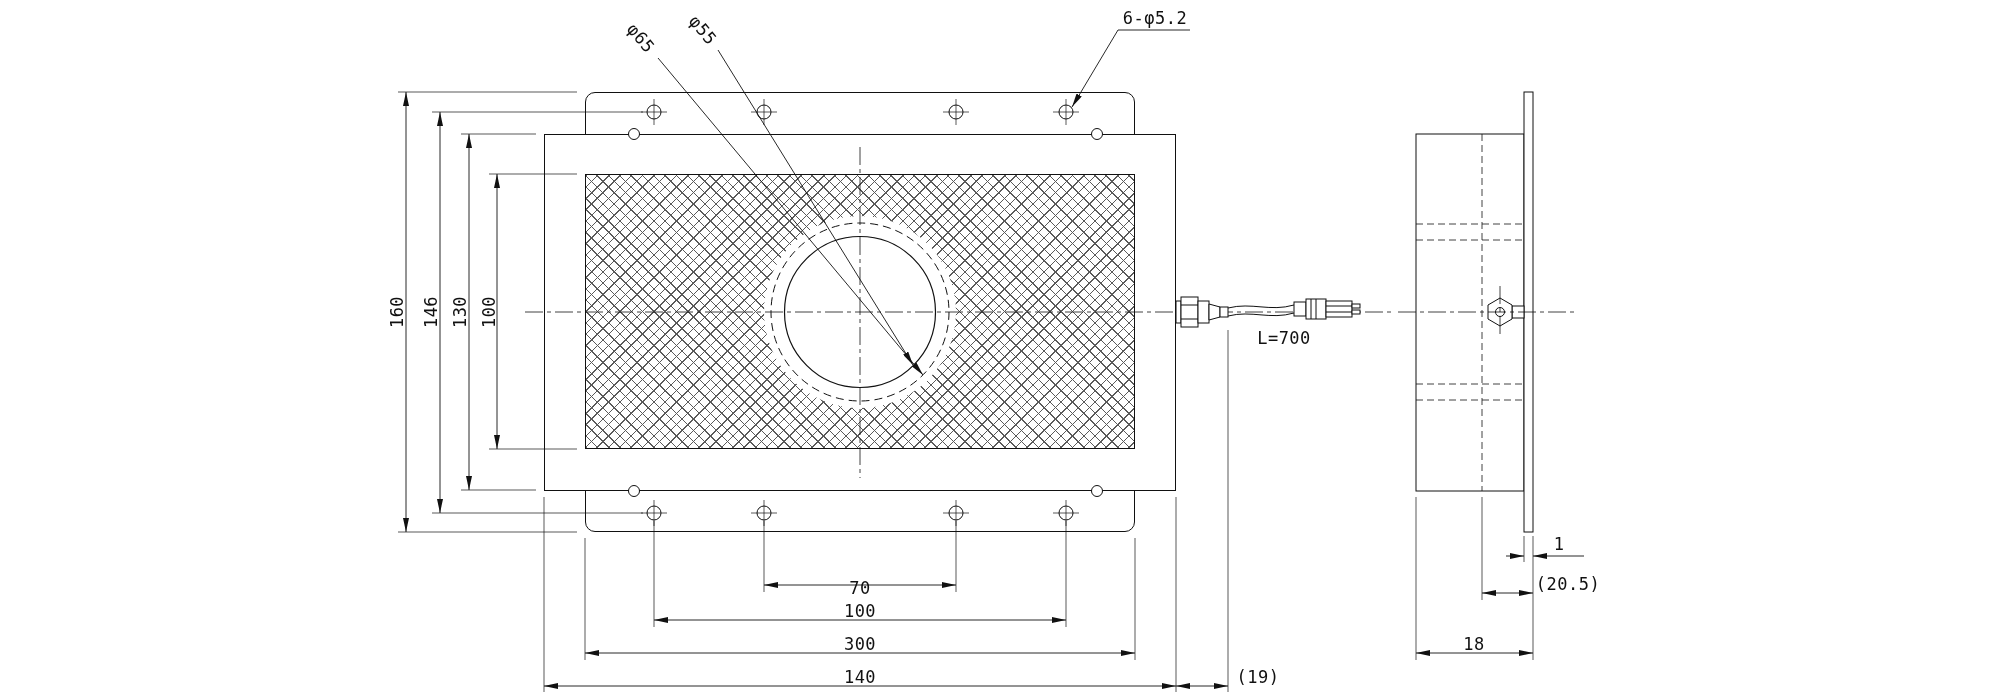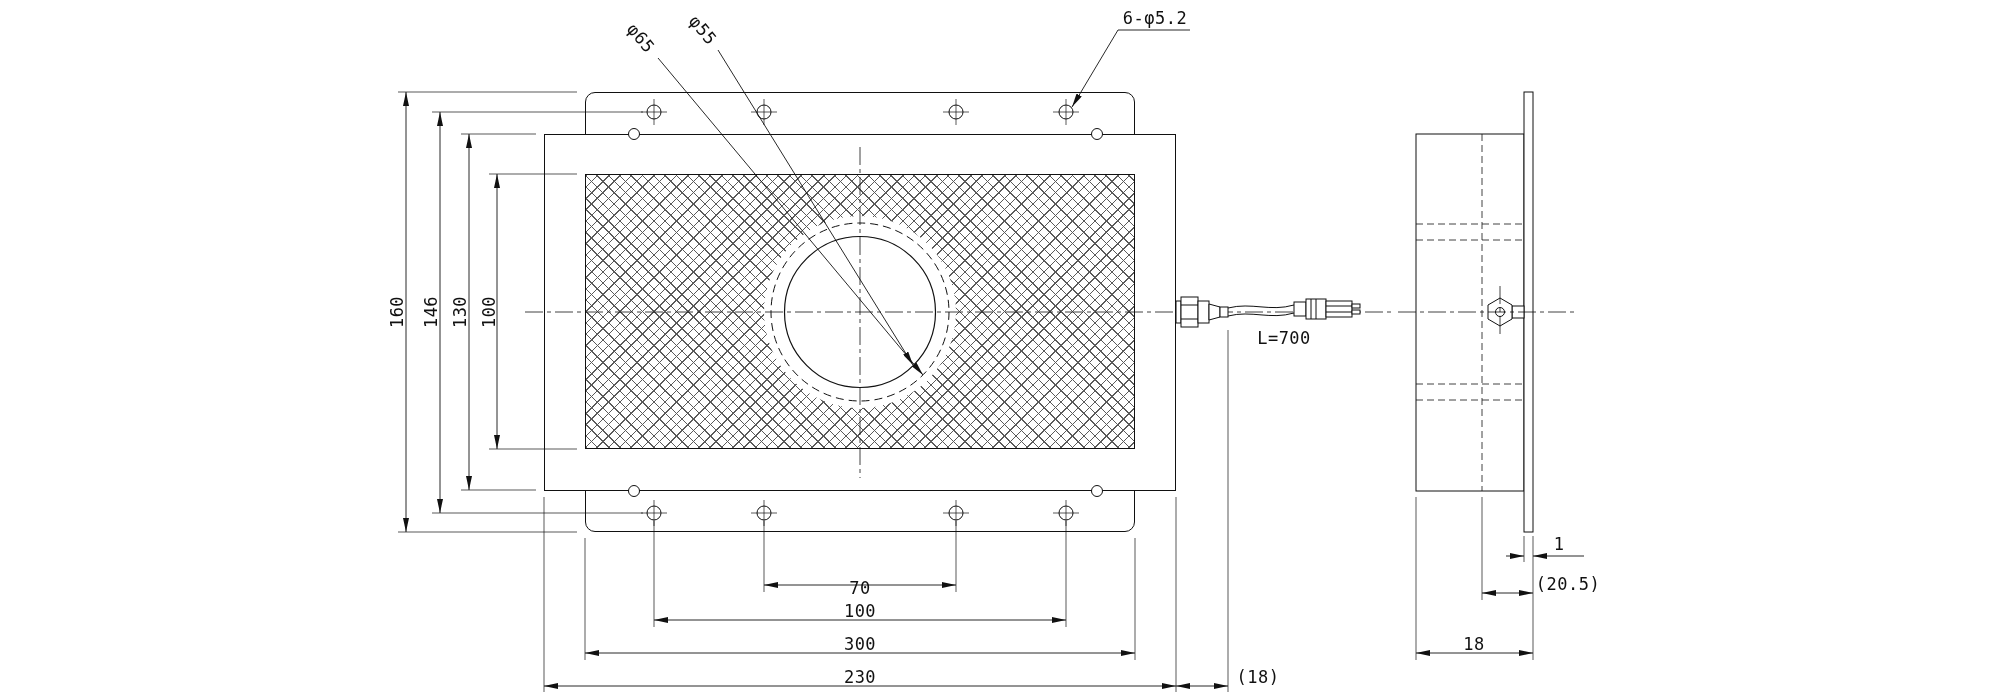--- a/index.html
+++ b/index.html
@@ -145,22 +145,22 @@
   <span class="lbl r50" style="left:703px;top:30px">φ55</span>
 
   <span class="lbl r90" style="left:397px;top:312px">160</span>
   <span class="lbl r90" style="left:431px;top:312px">146</span>
   <span class="lbl r90" style="left:460px;top:312px">130</span>
   <span class="lbl r90" style="left:489px;top:312px">100</span>
 
   <span class="lbl" style="left:860px;top:588px">70</span>
   <span class="lbl" style="left:860px;top:611px">100</span>
   <span class="lbl" style="left:860px;top:644px">300</span>
-  <span class="lbl" style="left:860px;top:677px">230</span>
-  <span class="lbl" style="left:1258px;top:677px">(18)</span>
+  <span class="lbl" style="left:860px;top:677px">140</span>
+  <span class="lbl" style="left:1258px;top:677px">(19)</span>
 
   <span class="lbl" style="left:1284px;top:338px">L=700</span>
 
   <span class="lbl" style="left:1559px;top:544px">1</span>
   <span class="lbl" style="left:1568px;top:584px">(20.5)</span>
   <span class="lbl" style="left:1474px;top:644px">18</span>
 
 </div>
 
 </body></html>

